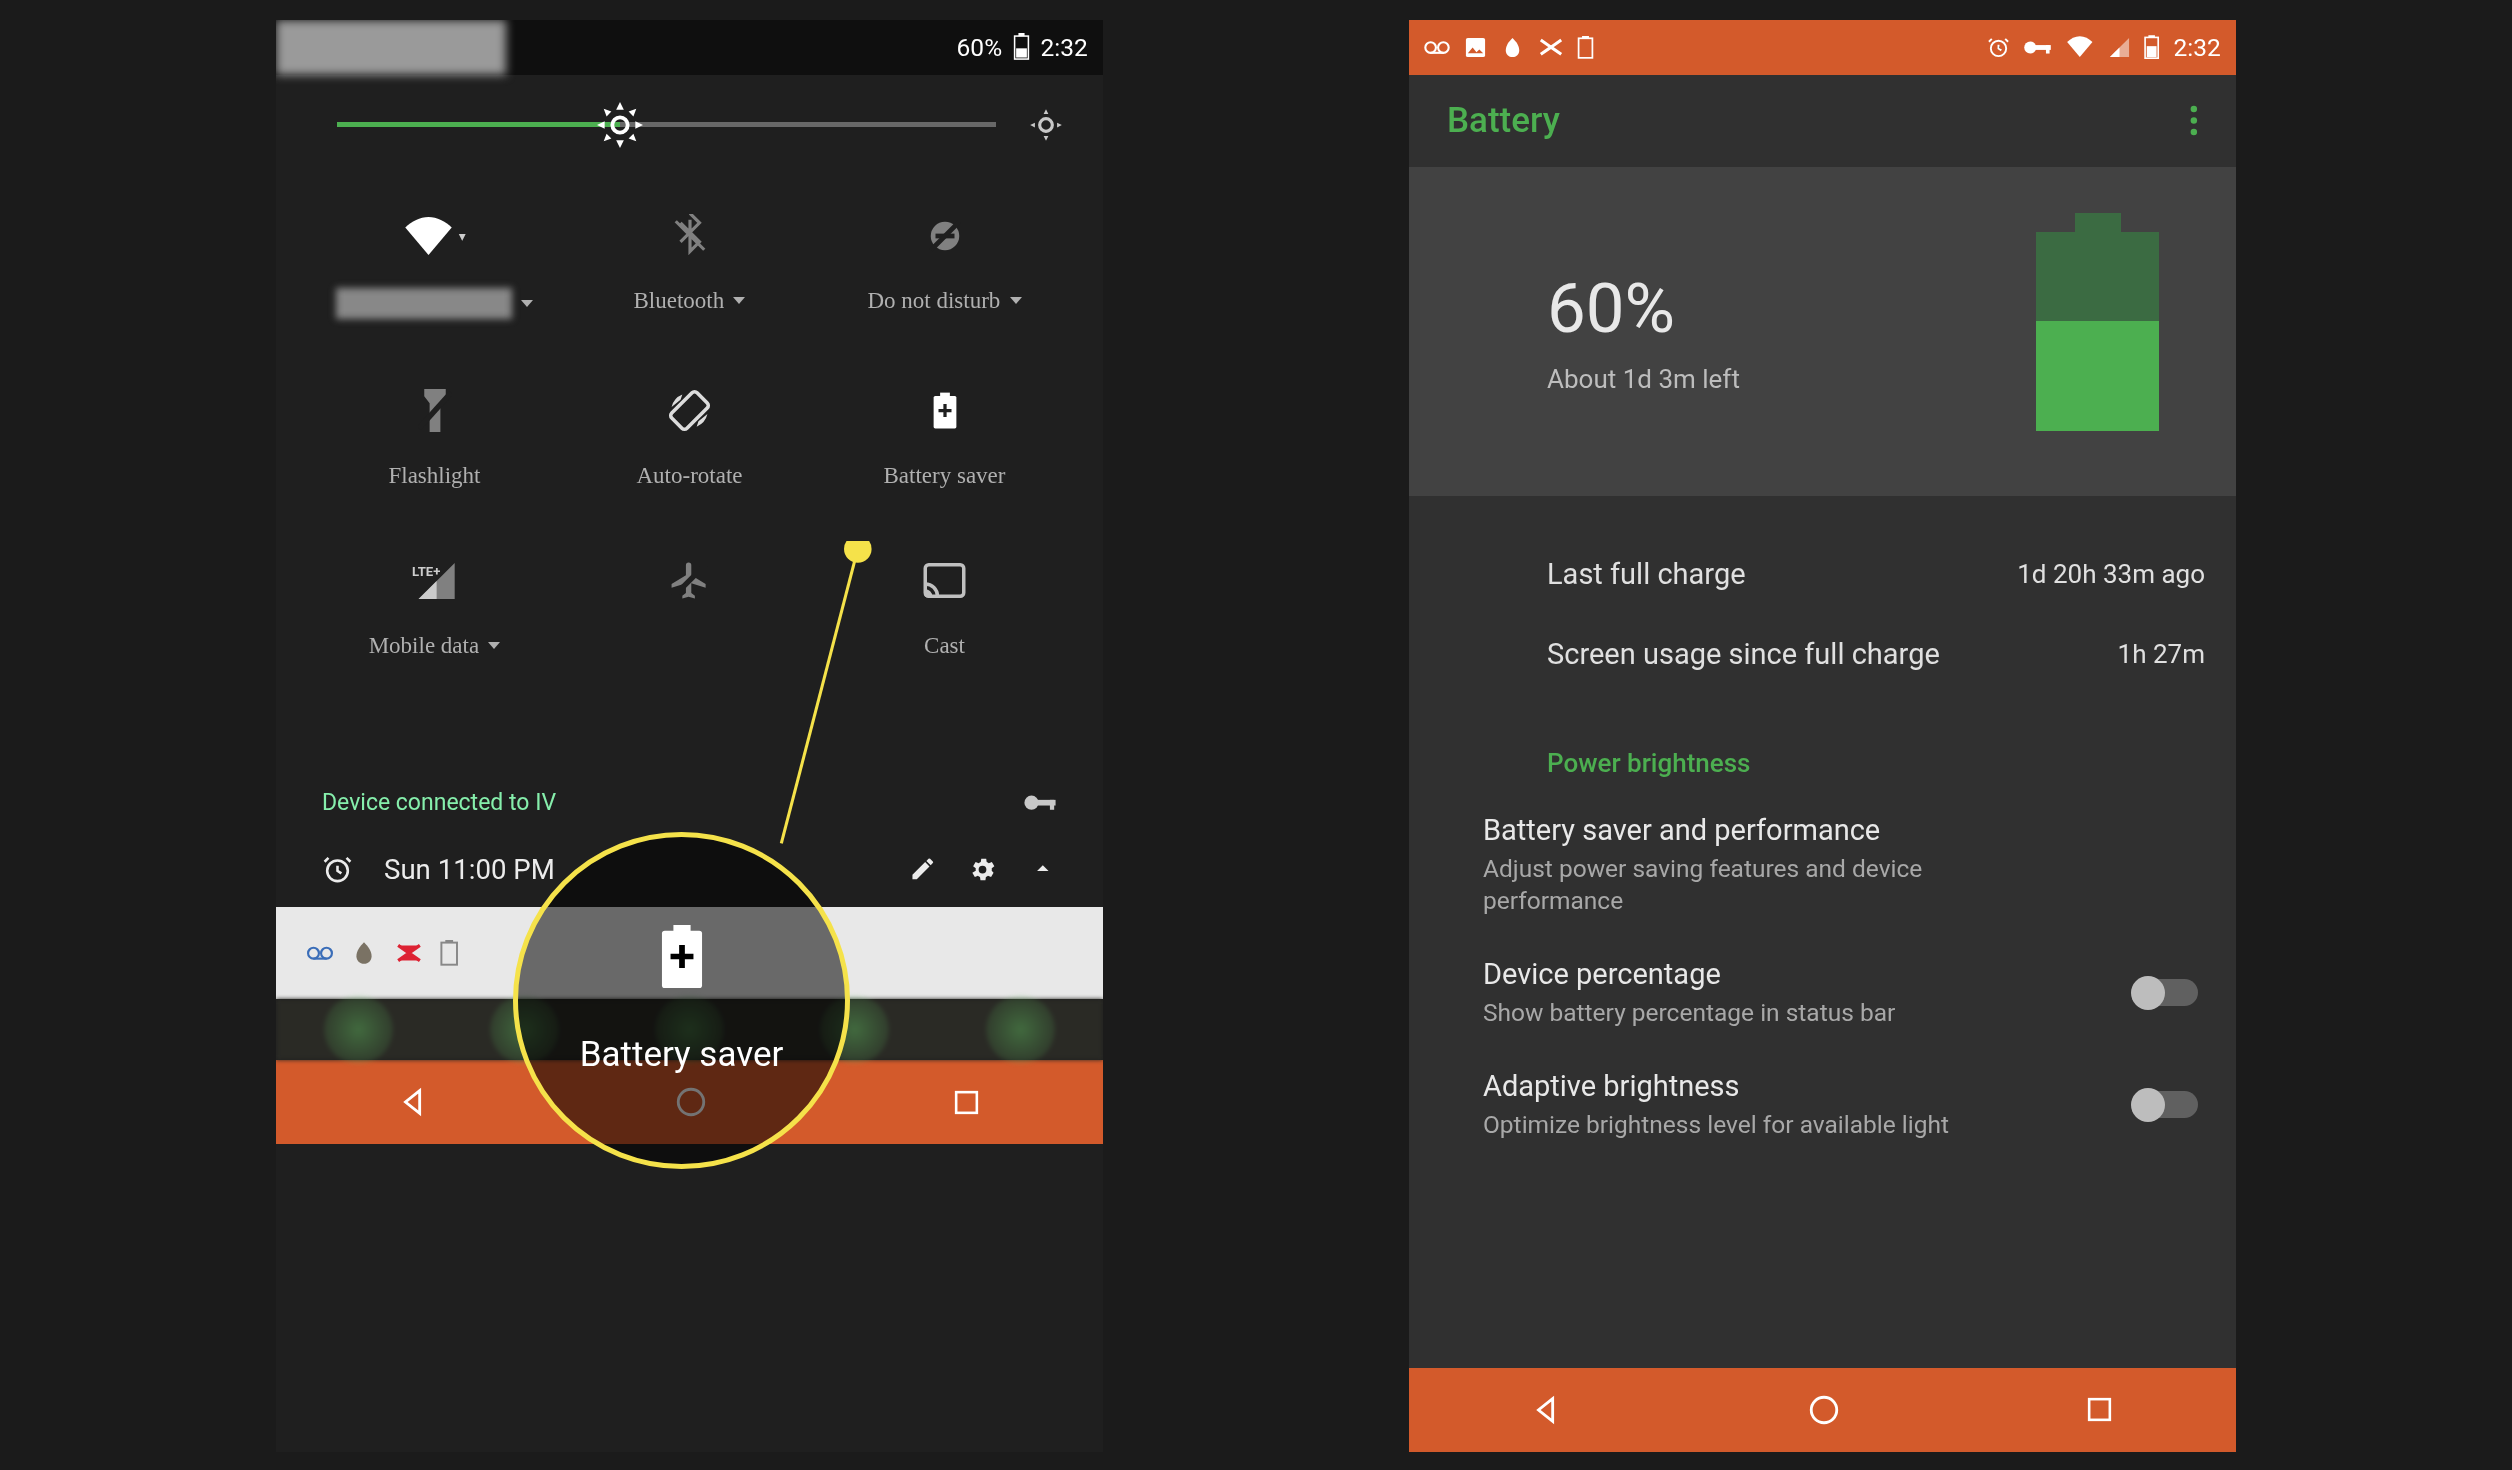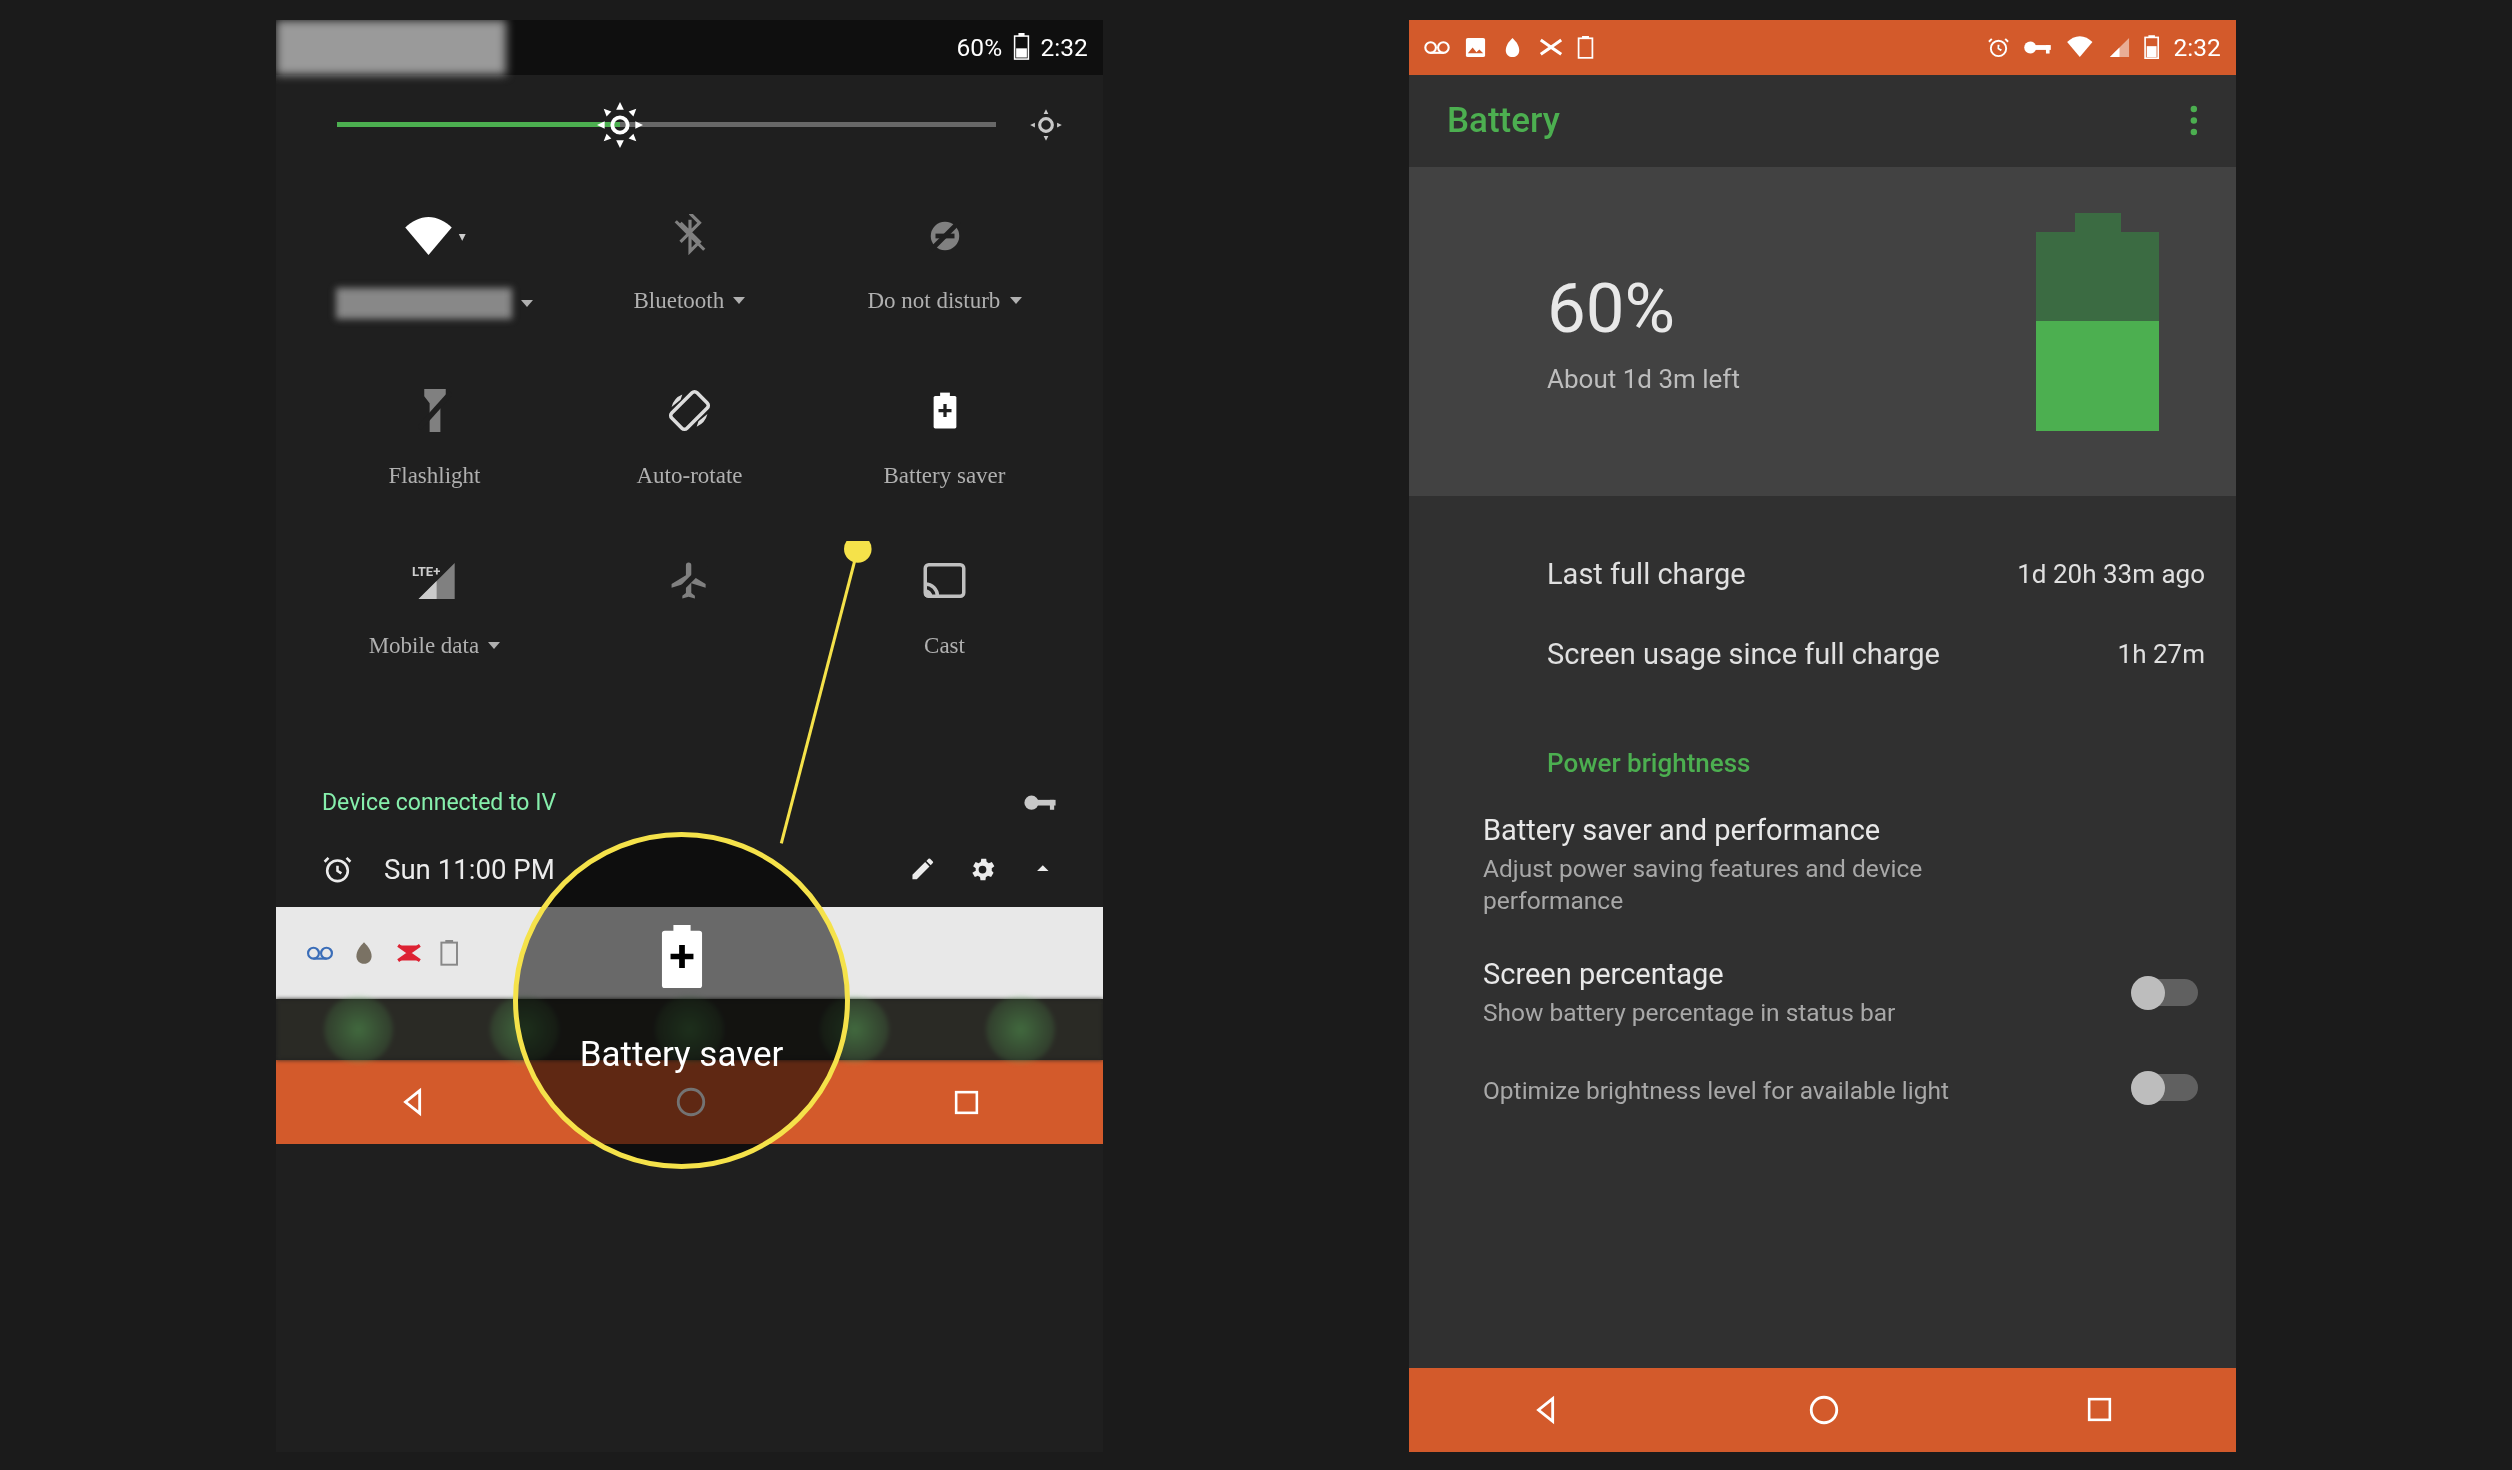--- a/index.html
+++ b/index.html
@@ -640,27 +640,28 @@
   <div class="section-header">Power brightness</div>
 
   <div class="setting-block">
     <div class="text">
       <div class="primary">Battery saver and performance</div>
       <div class="secondary">Adjust power saving features and device performance</div>
     </div>
   </div>
   <div class="setting-block">
     <div class="text">
-      <div class="primary">Screen percentage</div>
+      <div class="primary">Device percentage</div>
       <div class="secondary">Show battery percentage in status bar</div>
     </div>
     <div class="toggle"></div>
   </div>
   <div class="setting-block">
     <div class="text">
+      <div class="primary">Adaptive brightness</div>
       <div class="secondary">Optimize brightness level for available light</div>
     </div>
     <div class="toggle"></div>
   </div>
 
   <div style="position:absolute;bottom:0;left:0;right:0">
     <div class="navbar">
       <svg width="34" height="34" viewBox="0 0 24 24">
           <path fill="none" stroke="#fff" stroke-width="2" d="M16 4L6 12l10 8z"></path>
         </svg>

